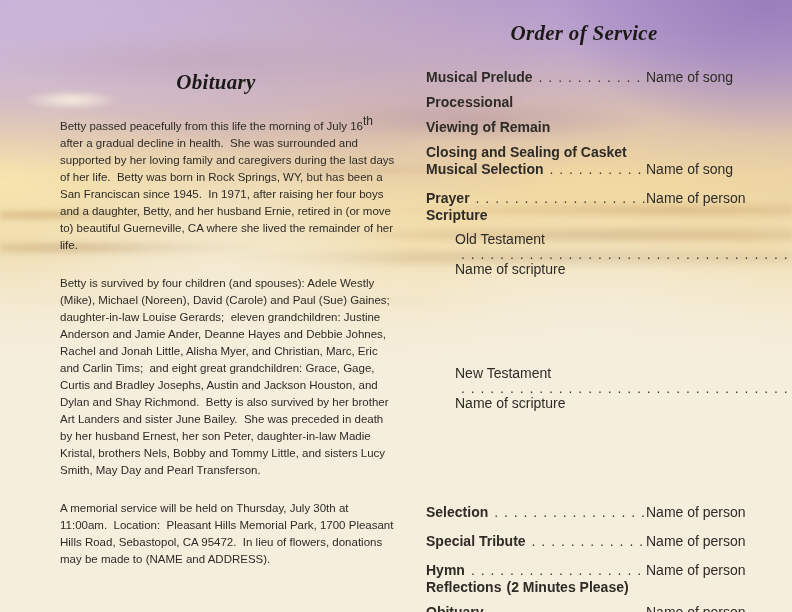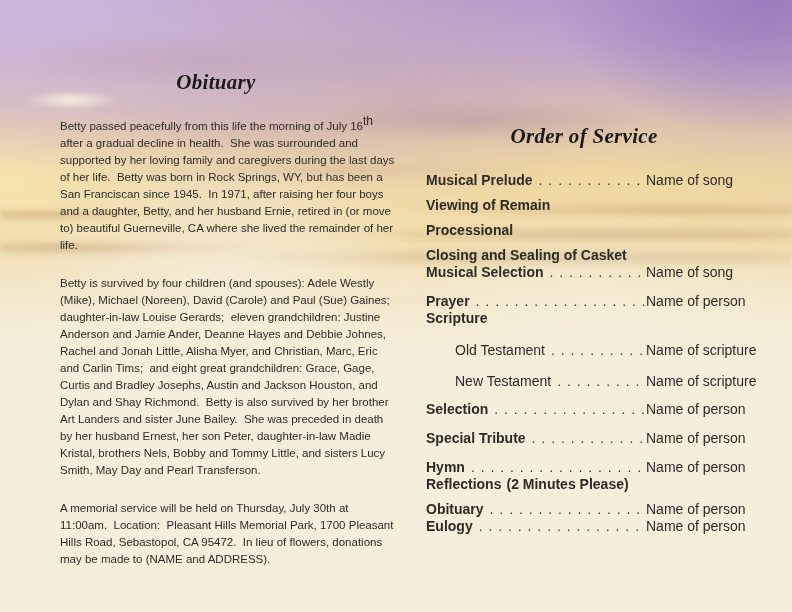--- a/index.html
+++ b/index.html
@@ -111,21 +111,21 @@
     flex: 1 1 auto;
     overflow: hidden;
     white-space: nowrap;
     padding: 0 10px 0 6px;
     letter-spacing: 1px;
     color: #3a362f;
   }
   .os-value { flex: 0 0 96px; width: 96px; white-space: nowrap; }
   .os-row.indent { padding-left: 29px; line-height: 15px; }
   .os-row.indent .os-label { font-weight: normal; }
-  .mt0  { margin-top: 16px; }
+  .mt0  { margin-top: 8px; flex-direction: column; }
   .mt8  { margin-top: 8px; }
   .mt11 { }
   .mt12 { margin-top: 12px; }
   .mt17 { }
   .mt27 { }
 </style>
 </head>
 <body>
 
 <div class="page">
@@ -151,25 +151,25 @@
     <div class="col-right">
       <h1 class="page-title">Order of Service</h1>
 
       <div class="os-row">
         <span class="os-label">Musical Prelude</span>
         <span class="os-dots">. . . . . . . . . . . . . . . . . . . . . . . . . . . . . . . . . . . . . . . . . . . . . . . .</span>
         <span class="os-value">Name of song</span>
       </div>
 
       <div class="os-row mt8">
+        <span class="os-label">Processional</span>
+      </div>
+
+      <div class="os-row mt8">
         <span class="os-label">Viewing of Remain</span>
-      </div>
-
-      <div class="os-row mt8">
-        <span class="os-label">Processional</span>
       </div>
 
       <div class="os-row mt8">
         <span class="os-label">Closing and Sealing of Casket</span>
       </div>
 
       <div class="os-row mt27">
         <span class="os-label">Musical Selection</span>
         <span class="os-dots">. . . . . . . . . . . . . . . . . . . . . . . . . . . . . . . . . . . . . . . . . . . . . . . .</span>
         <span class="os-value">Name of song</span>

